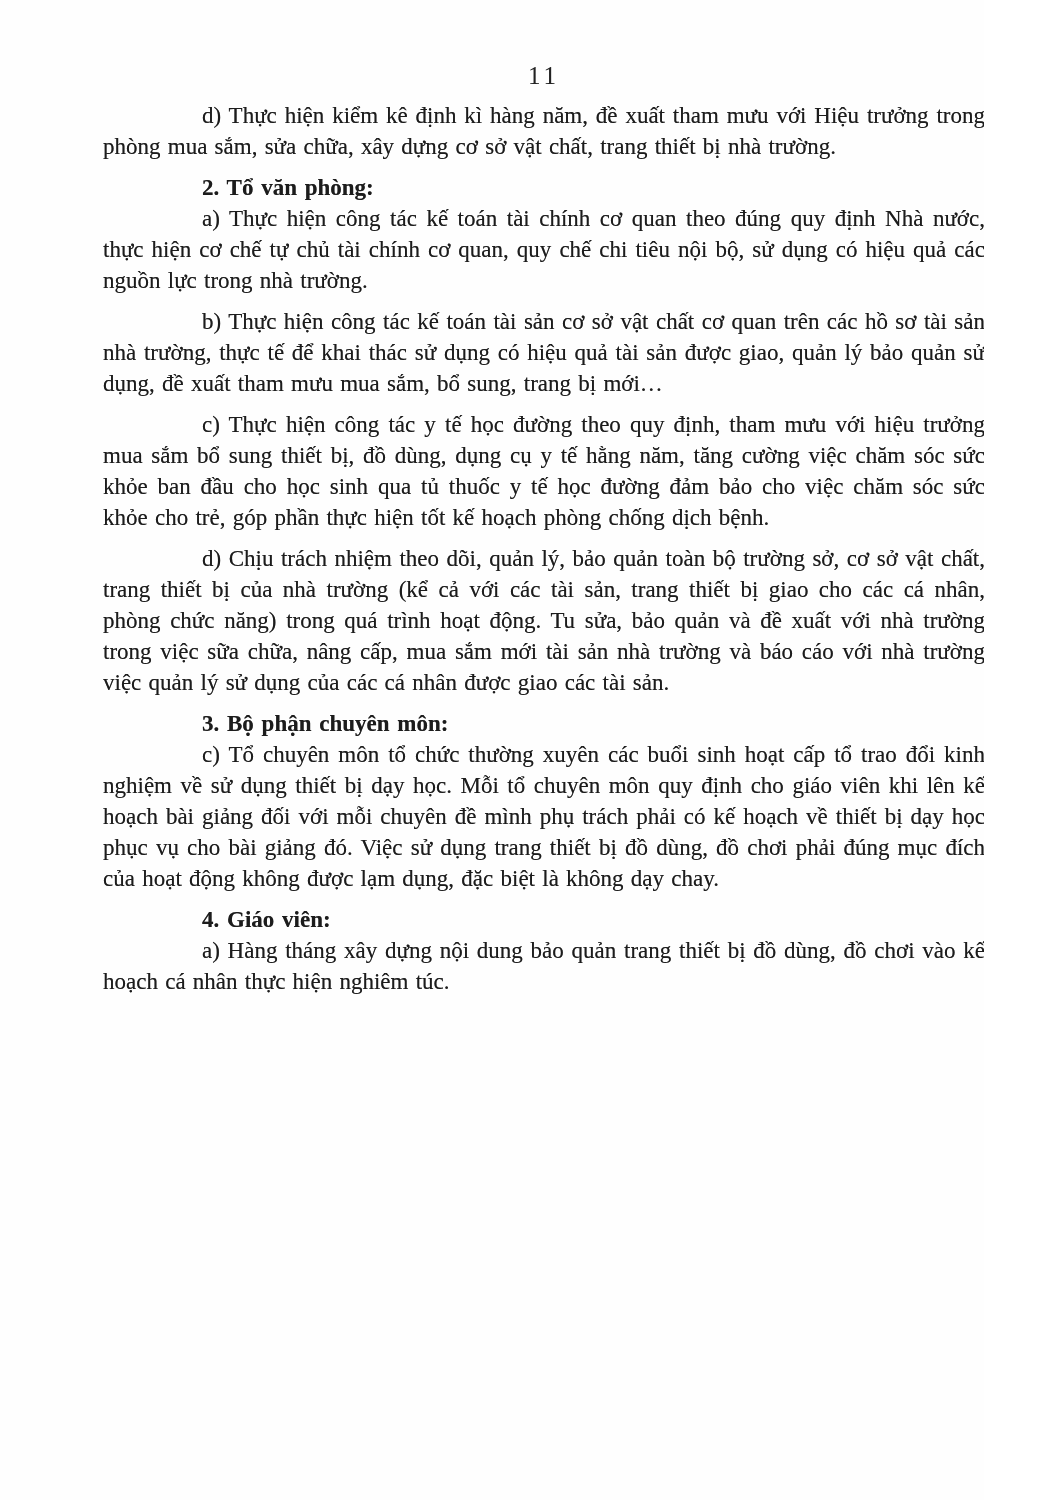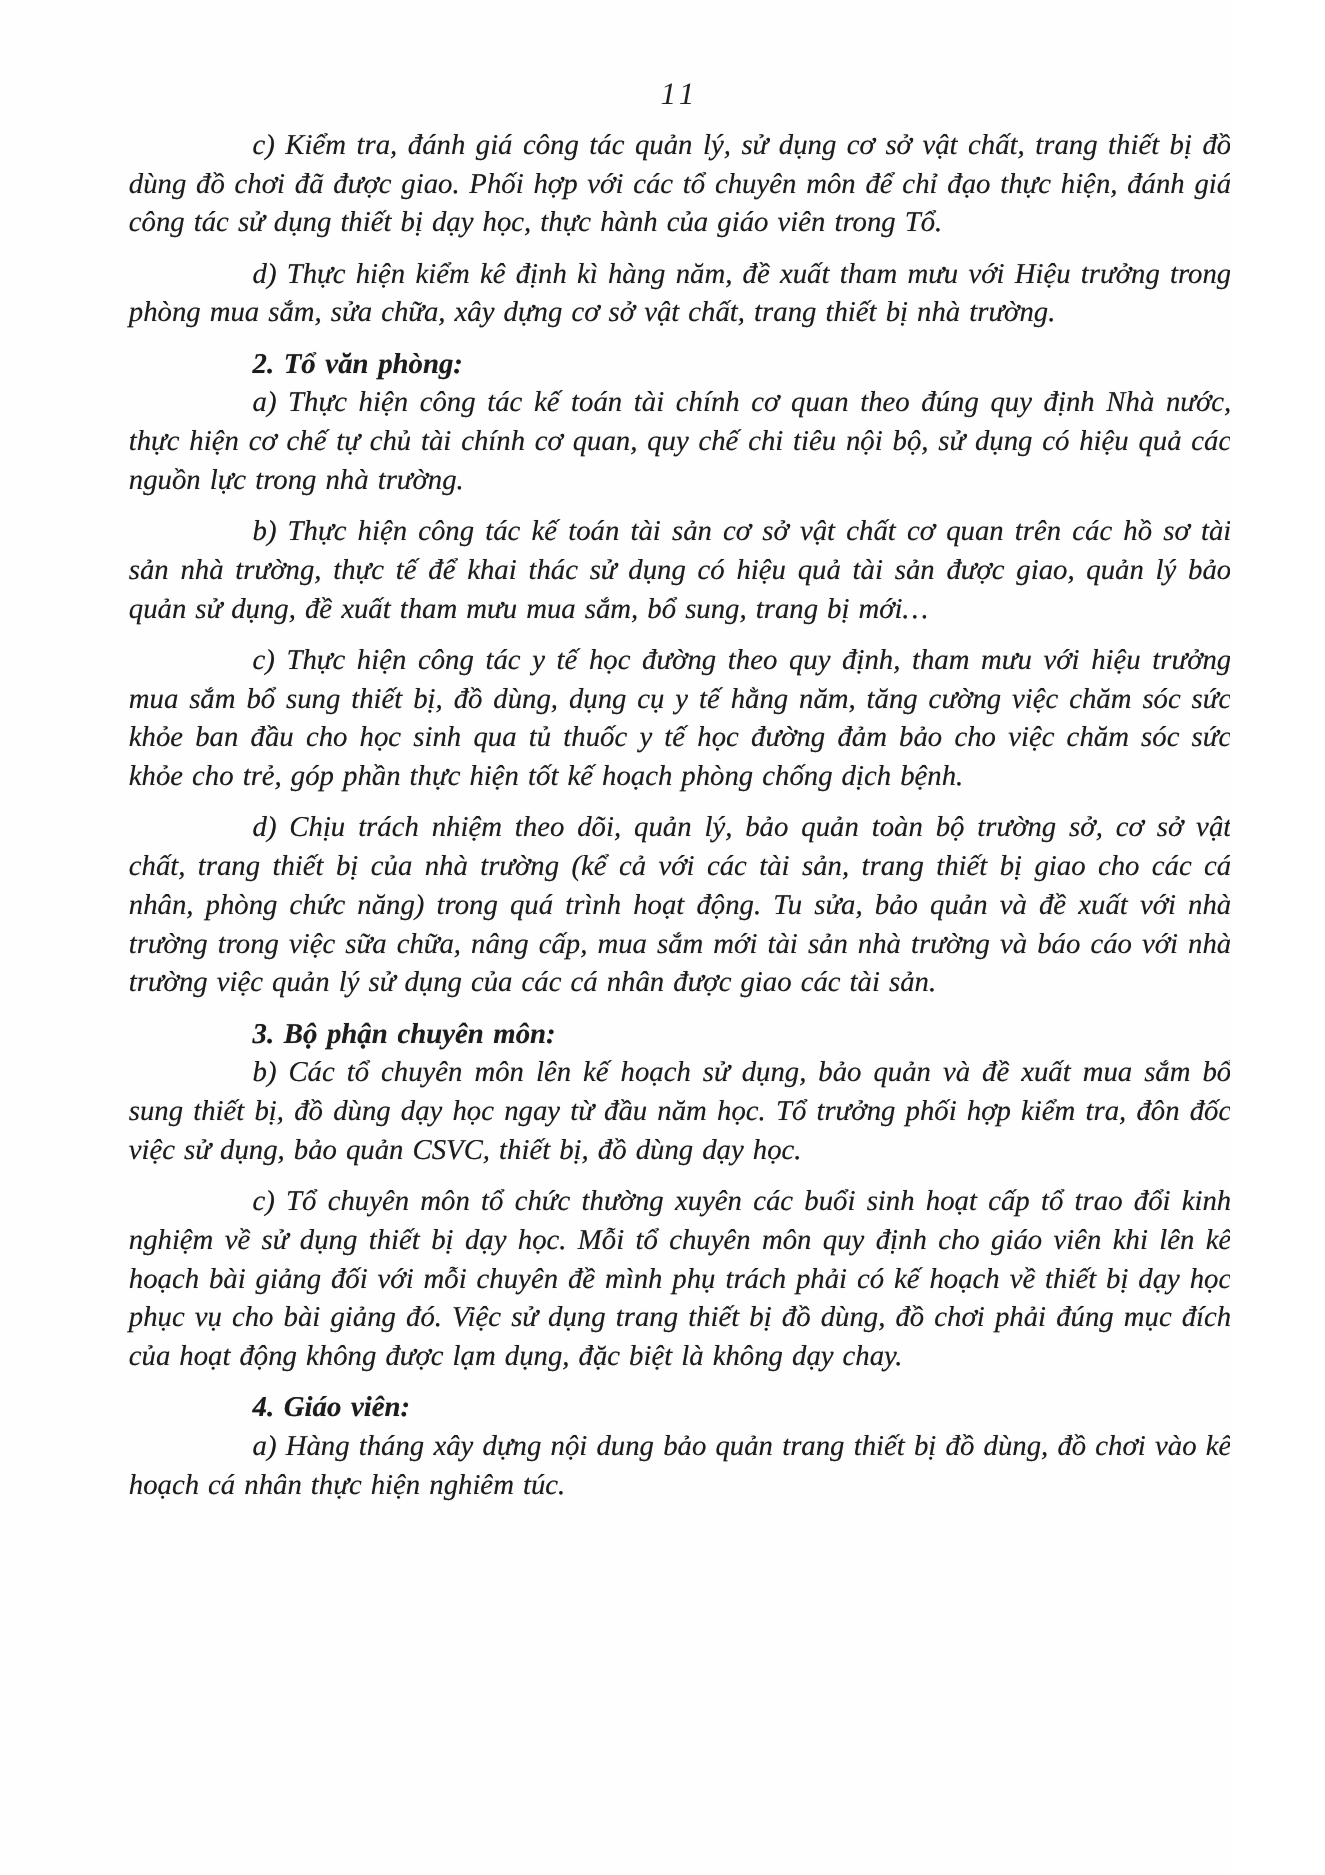--- a/index.html
+++ b/index.html
@@ -4,21 +4,20 @@
 <style>
   html, body { margin: 0; padding: 0; background: #ffffff; }
   .page {
     position: relative;
     width: 984px;
     height: 1500px;
     background: #fefefe;
     overflow: hidden;
     font-family: "Liberation Serif", "DejaVu Serif", serif;
     color: #1c1c1c;
-    font-style: italic;
   }
   .content {
     position: absolute;
     left: 103px;
     top: 62px;
     width: 882px;
   }
   .page-number {
     text-align: center;
     font-size: 25px;
@@ -62,31 +61,29 @@
     background: #e8e8e8;
   }
 </style>
 </head>
 <body>
 
 <div class="page">
   <div class="content">
     <div class="page-number">11</div>
 
-    <p class="para">c) Kiểm tra, đánh giá công tác quản lý, sử dụng cơ sở vật chất, trang thiết bị đồ dùng đồ chơi đã được giao. Phối hợp với các tổ chuyên môn để chỉ đạo thực hiện, đánh giá công tác sử dụng thiết bị dạy học, thực hành của giáo viên trong Tổ.</p>
     <p class="para">d) Thực hiện kiểm kê định kì hàng năm, đề xuất tham mưu với Hiệu trưởng trong phòng mua sắm, sửa chữa, xây dựng cơ sở vật chất, trang thiết bị nhà trường.</p>
 
     <p class="heading">2. Tổ văn phòng:</p>
     <p class="para">a) Thực hiện công tác kế toán tài chính cơ quan theo đúng quy định Nhà nước, thực hiện cơ chế tự chủ tài chính cơ quan, quy chế chi tiêu nội bộ, sử dụng có hiệu quả các nguồn lực trong nhà trường.</p>
     <p class="para">b) Thực hiện công tác kế toán tài sản cơ sở vật chất cơ quan trên các hồ sơ tài sản nhà trường, thực tế để khai thác sử dụng có hiệu quả tài sản được giao, quản lý bảo quản sử dụng, đề xuất tham mưu mua sắm, bổ sung, trang bị mới…</p>
     <p class="para">c) Thực hiện công tác y tế học đường theo quy định, tham mưu với hiệu trưởng mua sắm bổ sung thiết bị, đồ dùng, dụng cụ y tế hằng năm, tăng cường việc chăm sóc sức khỏe ban đầu cho học sinh qua tủ thuốc y tế học đường đảm bảo cho việc chăm sóc sức khỏe cho trẻ, góp phần thực hiện tốt kế hoạch phòng chống dịch bệnh.</p>
     <p class="para">d) Chịu trách nhiệm theo dõi, quản lý, bảo quản toàn bộ trường sở, cơ sở vật chất, trang thiết bị của nhà trường (kể cả với các tài sản, trang thiết bị giao cho các cá nhân, phòng chức năng) trong quá trình hoạt động. Tu sửa, bảo quản và đề xuất với nhà trường trong việc sữa chữa, nâng cấp, mua sắm mới tài sản nhà trường và báo cáo với nhà trường việc quản lý sử dụng của các cá nhân được giao các tài sản.</p>
 
     <p class="heading">3. Bộ phận chuyên môn:</p>
-    <p class="para">b) Các tổ chuyên môn lên kế hoạch sử dụng, bảo quản và đề xuất mua sắm bổ sung thiết bị, đồ dùng dạy học ngay từ đầu năm học. Tổ trưởng phối hợp kiểm tra, đôn đốc việc sử dụng, bảo quản CSVC, thiết bị, đồ dùng dạy học.</p>
     <p class="para">c) Tổ chuyên môn tổ chức thường xuyên các buổi sinh hoạt cấp tổ trao đổi kinh nghiệm về sử dụng thiết bị dạy học. Mỗi tổ chuyên môn quy định cho giáo viên khi lên kế hoạch bài giảng đối với mỗi chuyên đề mình phụ trách phải có kế hoạch về thiết bị dạy học phục vụ cho bài giảng đó. Việc sử dụng trang thiết bị đồ dùng, đồ chơi phải đúng mục đích của hoạt động không được lạm dụng, đặc biệt là không dạy chay.</p>
 
     <p class="heading">4. Giáo viên:</p>
     <p class="para">a) Hàng tháng xây dựng nội dung bảo quản trang thiết bị đồ dùng, đồ chơi vào kế hoạch cá nhân thực hiện nghiêm túc.</p>
   </div>
 
   <div class="scan-line-gray"></div>
   <div class="scan-line-black"></div>
   <div class="scan-line-notch"></div>
 </div>

